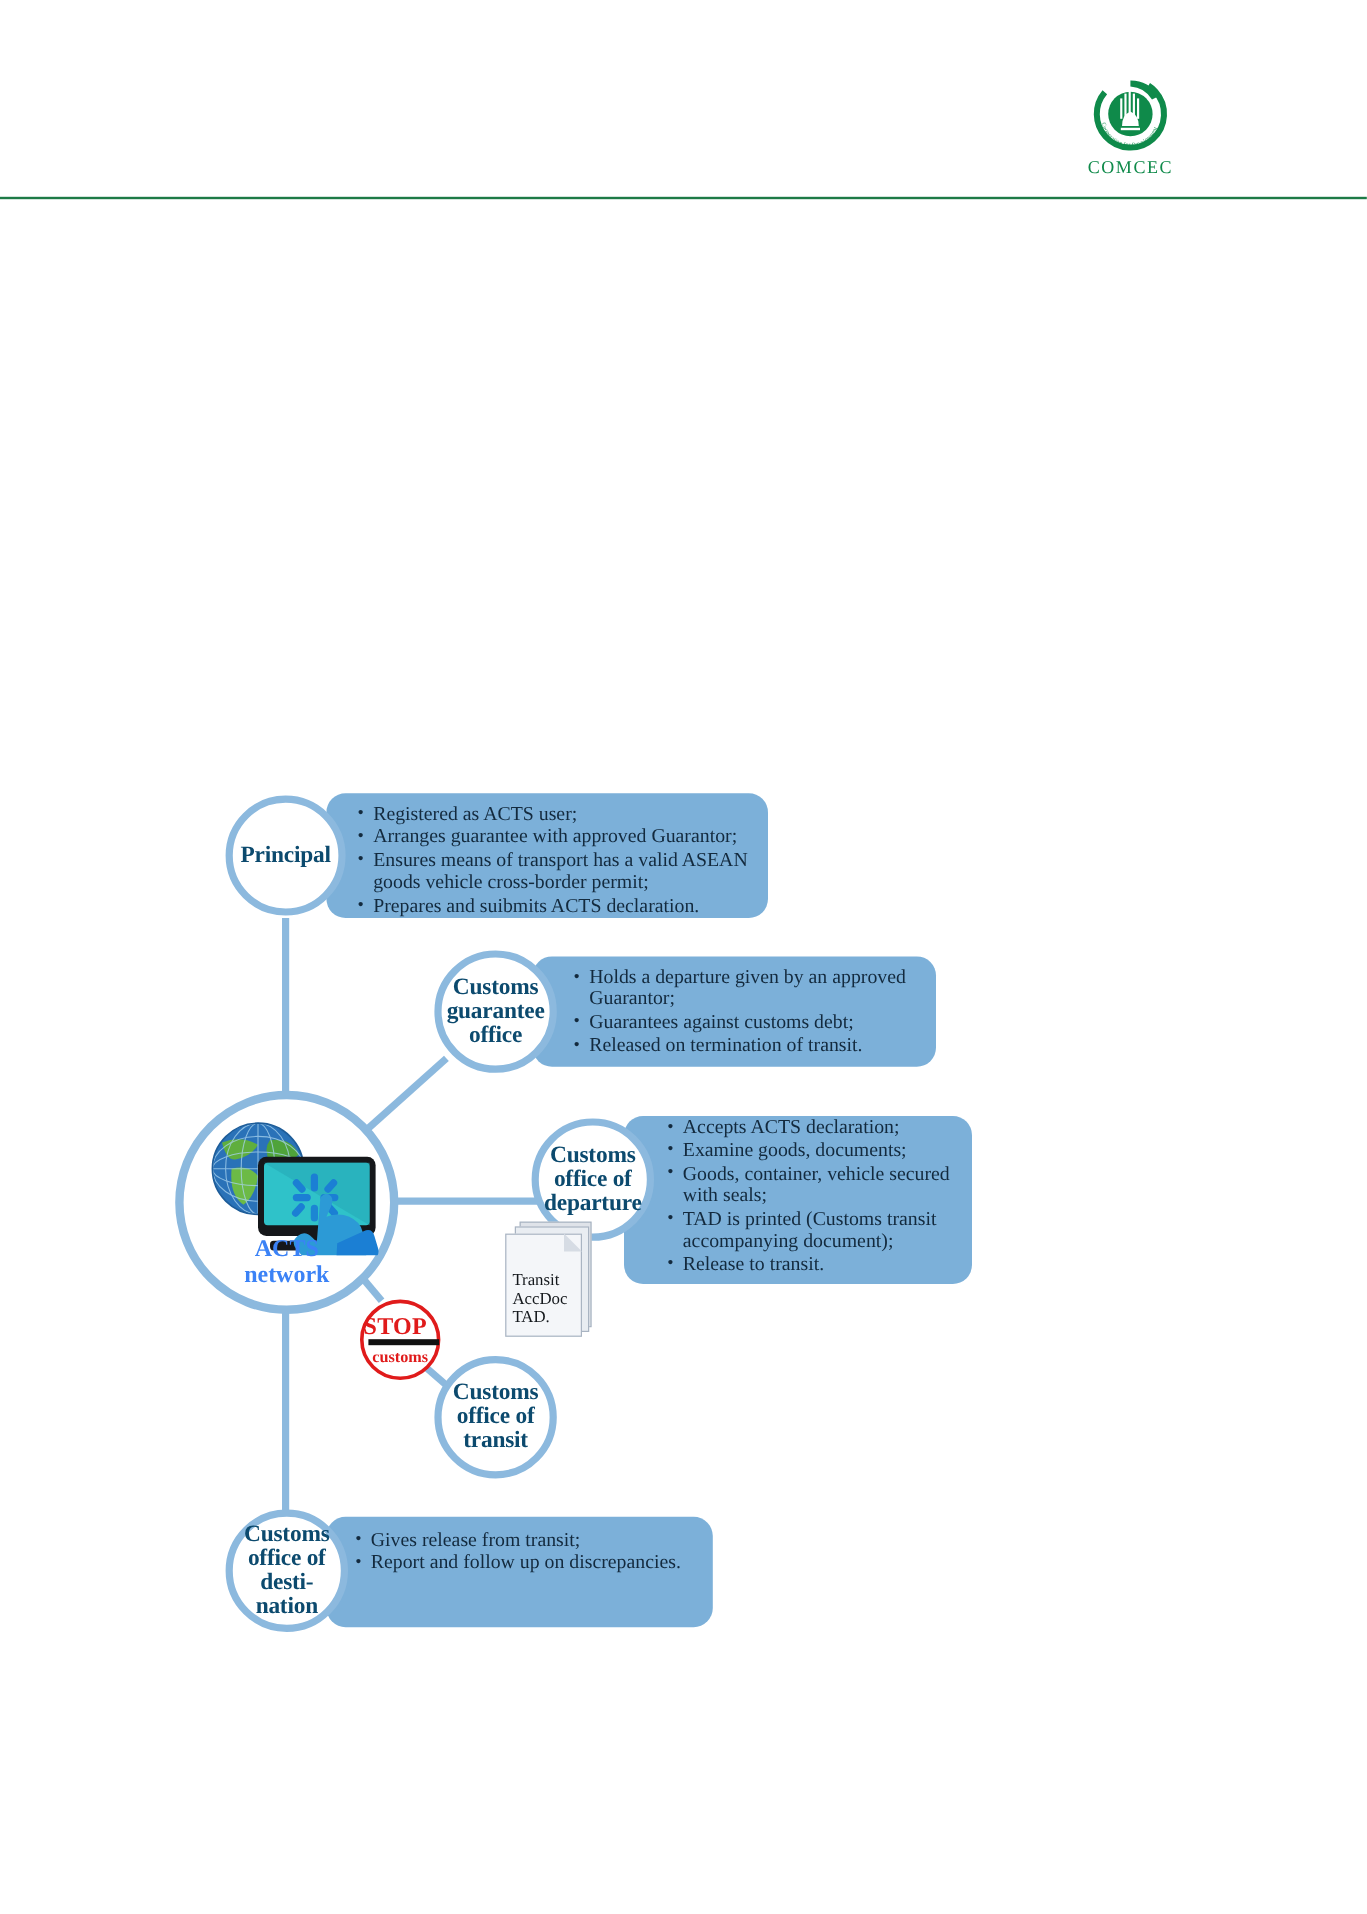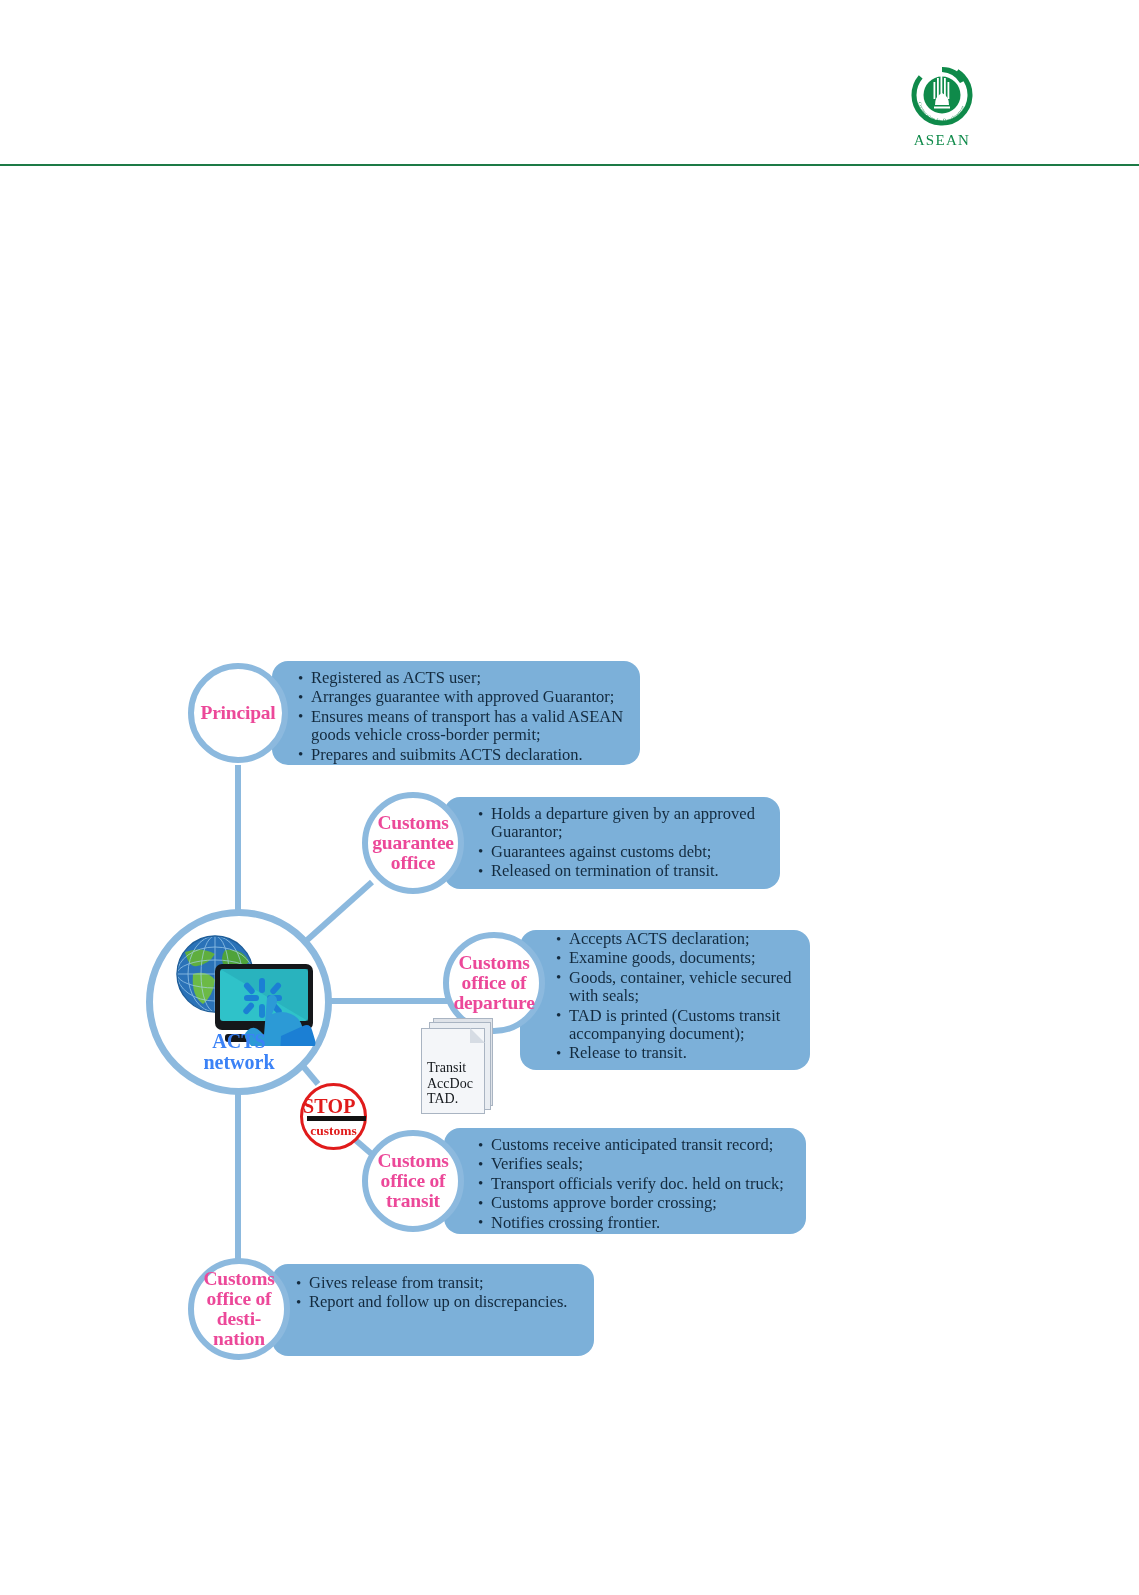--- a/index.html
+++ b/index.html
@@ -104,21 +104,21 @@
     border-radius: 50%;
     box-sizing: border-box;
     display: flex;
     align-items: center;
     justify-content: center;
     text-align: center;
   }
   .node-label {
     font-family: "Liberation Serif", serif;
     font-weight: bold;
-    color: #ec4899;
+    color: #0c4a6e;
     line-height: 1.03;
     font-size: 19.5px;
     letter-spacing: -0.2px;
   }
 
   
   #node-acts {
     left: 146px;
     top: 909px;
     width: 186px;
@@ -248,21 +248,21 @@
         <rect x="36" y="14" width="1.8" height="21" fill="#ffffff"></rect>
         <rect x="39.5" y="18" width="1.8" height="17" fill="#ffffff"></rect>
         <rect x="26" y="42.5" width="16" height="2" fill="#ffffff"></rect>
 
         <path id="tagarc" d="M10 34 A24 24 0 0 0 58 34" fill="none"></path>
         <text font-family="'Liberation Serif', serif" font-size="4.6" fill="#0f8a4a" letter-spacing="0.25">
           <textPath href="#tagarc" startOffset="6%">Cooperation for Development</textPath>
         </text>
       </svg>
     </div>
-    <div id="logo-wordmark">ASEAN</div>
+    <div id="logo-wordmark">COMCEC</div>
   </div>
 
   <div id="header-rule"></div>
 </div>
 
 <div id="diagram">
 
   <svg id="connector-layer" viewBox="0 0 1139 1595" width="1139" height="1595">
     <g stroke="#8cb9de" stroke-width="6" fill="none" stroke-linecap="butt">
 
@@ -327,29 +327,20 @@
   <div id="tad-doc">
     <div class="doc-sheet" id="doc-back2"></div>
     <div class="doc-sheet" id="doc-back1"></div>
     <div class="doc-sheet" id="doc-front"></div>
     <div id="doc-corner"></div>
     <div id="doc-text">Transit
 AccDoc
 TAD.</div>
   </div>
 
-  <div class="info-box" style="left:444px; top:1128px; width:362px; height:106px; padding:8px 10px 8px 34px;">
-    <ul class="bullet-list">
-      <li>Customs receive anticipated transit record;</li>
-      <li>Verifies seals;</li>
-      <li>Transport officials verify doc. held on truck;</li>
-      <li>Customs approve border crossing;</li>
-      <li>Notifies crossing frontier.</li>
-    </ul>
-  </div>
   <div class="node-circle" style="left:362px; top:1130px; width:102px; height:102px;">
     <div class="node-label">
       <div>Customs</div>
       <div>office of</div>
       <div>transit</div>
     </div>
   </div>
 
   <div class="info-box" style="left:272px; top:1264px; width:322px; height:92px; padding:10px 10px 8px 24px;">
     <ul class="bullet-list">

